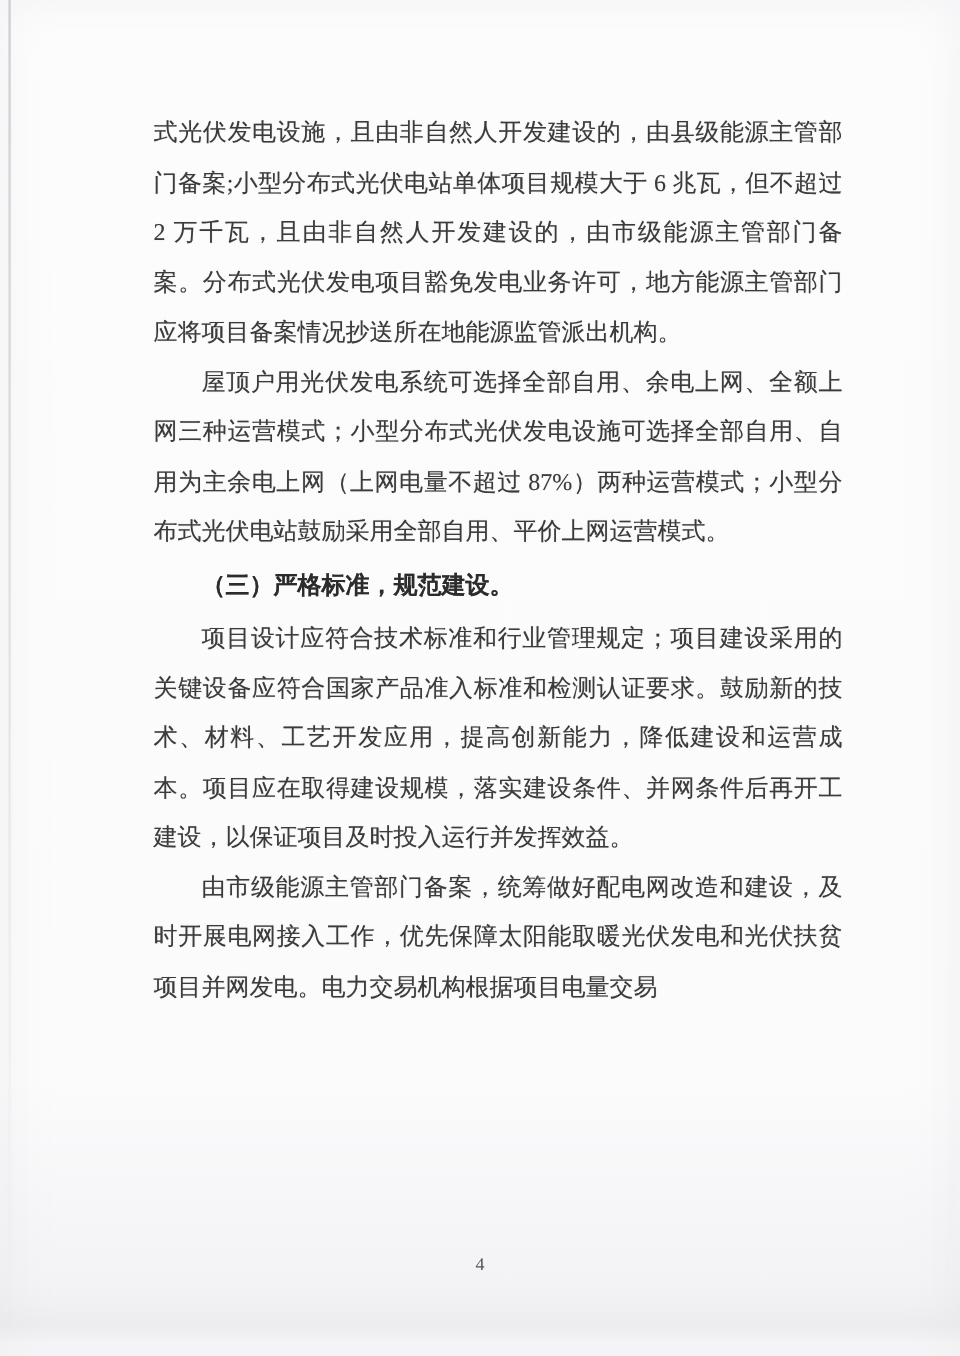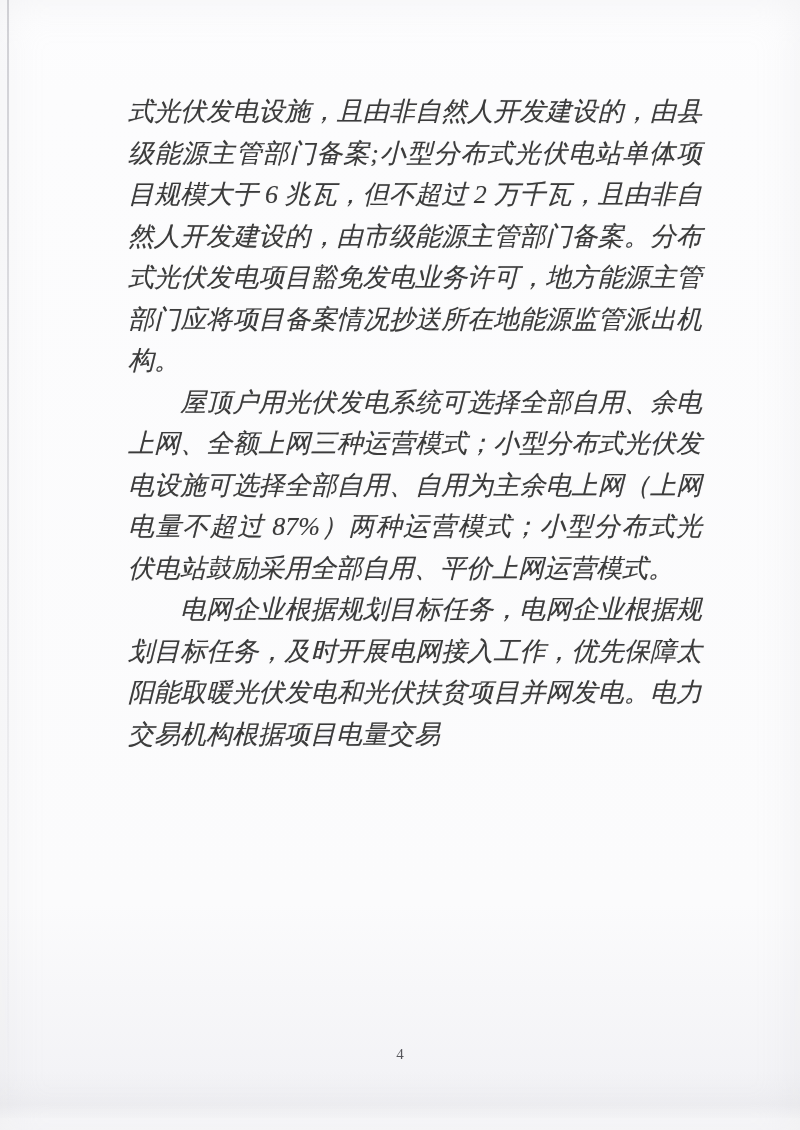--- a/index.html
+++ b/index.html
@@ -48,26 +48,25 @@
   }
   .content {
     position: absolute;
     left: 128px;
     top: 91px;
     width: 574px;
   }
   .para {
     margin: 0;
     font-family: "Liberation Serif", "DejaVu Serif", serif;
-    font-size: 26px;
+    font-size: 20px;
     line-height: 41.5px;
     text-align: justify;
     color: #3b3b3b;
     text-shadow: 0 0 0.7px rgba(80,80,80,0.45);
-    font-style: italic;
   }
   .para.indent {
     text-indent: 2em;
   }
   .para.heading {
     font-weight: bold;
     color: #2c2c2c;
     margin: 3px 0;
     text-shadow: 0 0 0.5px rgba(40,40,40,0.6);
   }
@@ -83,17 +82,19 @@
   }
 </style>
 </head>
 <body>
 
 <div class="scan-page">
   <div class="left-edge-line"></div>
   <div class="content">
       <p class="para">式光伏发电设施，且由非自然人开发建设的，由县级能源主管部门备案;小型分布式光伏电站单体项目规模大于 6 兆瓦，但不超过 2 万千瓦，且由非自然人开发建设的，由市级能源主管部门备案。分布式光伏发电项目豁免发电业务许可，地方能源主管部门应将项目备案情况抄送所在地能源监管派出机构。</p>
       <p class="para indent">屋顶户用光伏发电系统可选择全部自用、余电上网、全额上网三种运营模式；小型分布式光伏发电设施可选择全部自用、自用为主余电上网（上网电量不超过 87%）两种运营模式；小型分布式光伏电站鼓励采用全部自用、平价上网运营模式。</p>
-      <p class="para indent">电网企业根据规划目标任务，电网企业根据规划目标任务，及时开展电网接入工作，优先保障太阳能取暖光伏发电和光伏扶贫项目并网发电。电力交易机构根据项目电量交易</p>
+      <p class="para indent heading">（三）严格标准，规范建设。</p>
+      <p class="para indent">项目设计应符合技术标准和行业管理规定；项目建设采用的关键设备应符合国家产品准入标准和检测认证要求。鼓励新的技术、材料、工艺开发应用，提高创新能力，降低建设和运营成本。项目应在取得建设规模，落实建设条件、并网条件后再开工建设，以保证项目及时投入运行并发挥效益。</p>
+      <p class="para indent">由市级能源主管部门备案，统筹做好配电网改造和建设，及时开展电网接入工作，优先保障太阳能取暖光伏发电和光伏扶贫项目并网发电。电力交易机构根据项目电量交易</p>
     </div>
   <div class="page-number">4</div>
   <div class="bottom-shade"></div>
 </div>
 
 </body></html>

